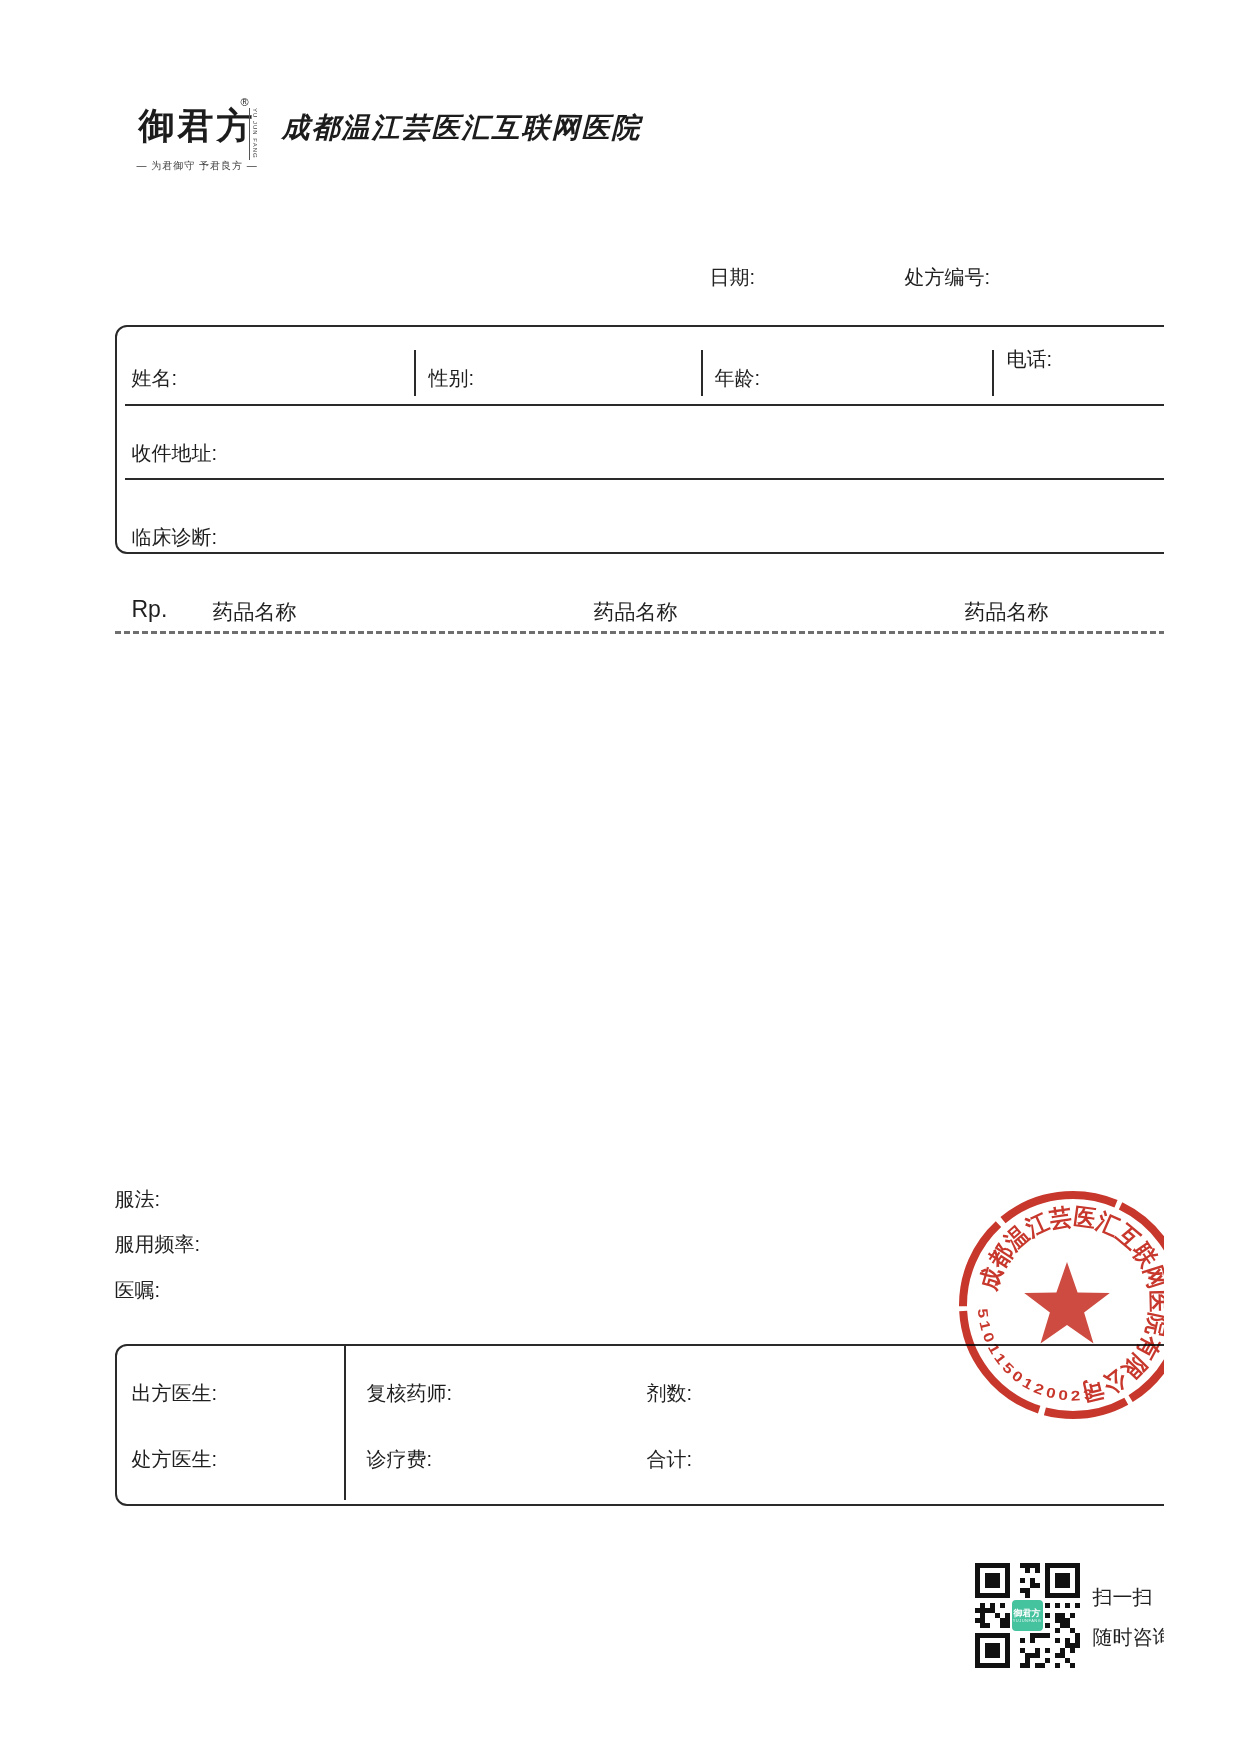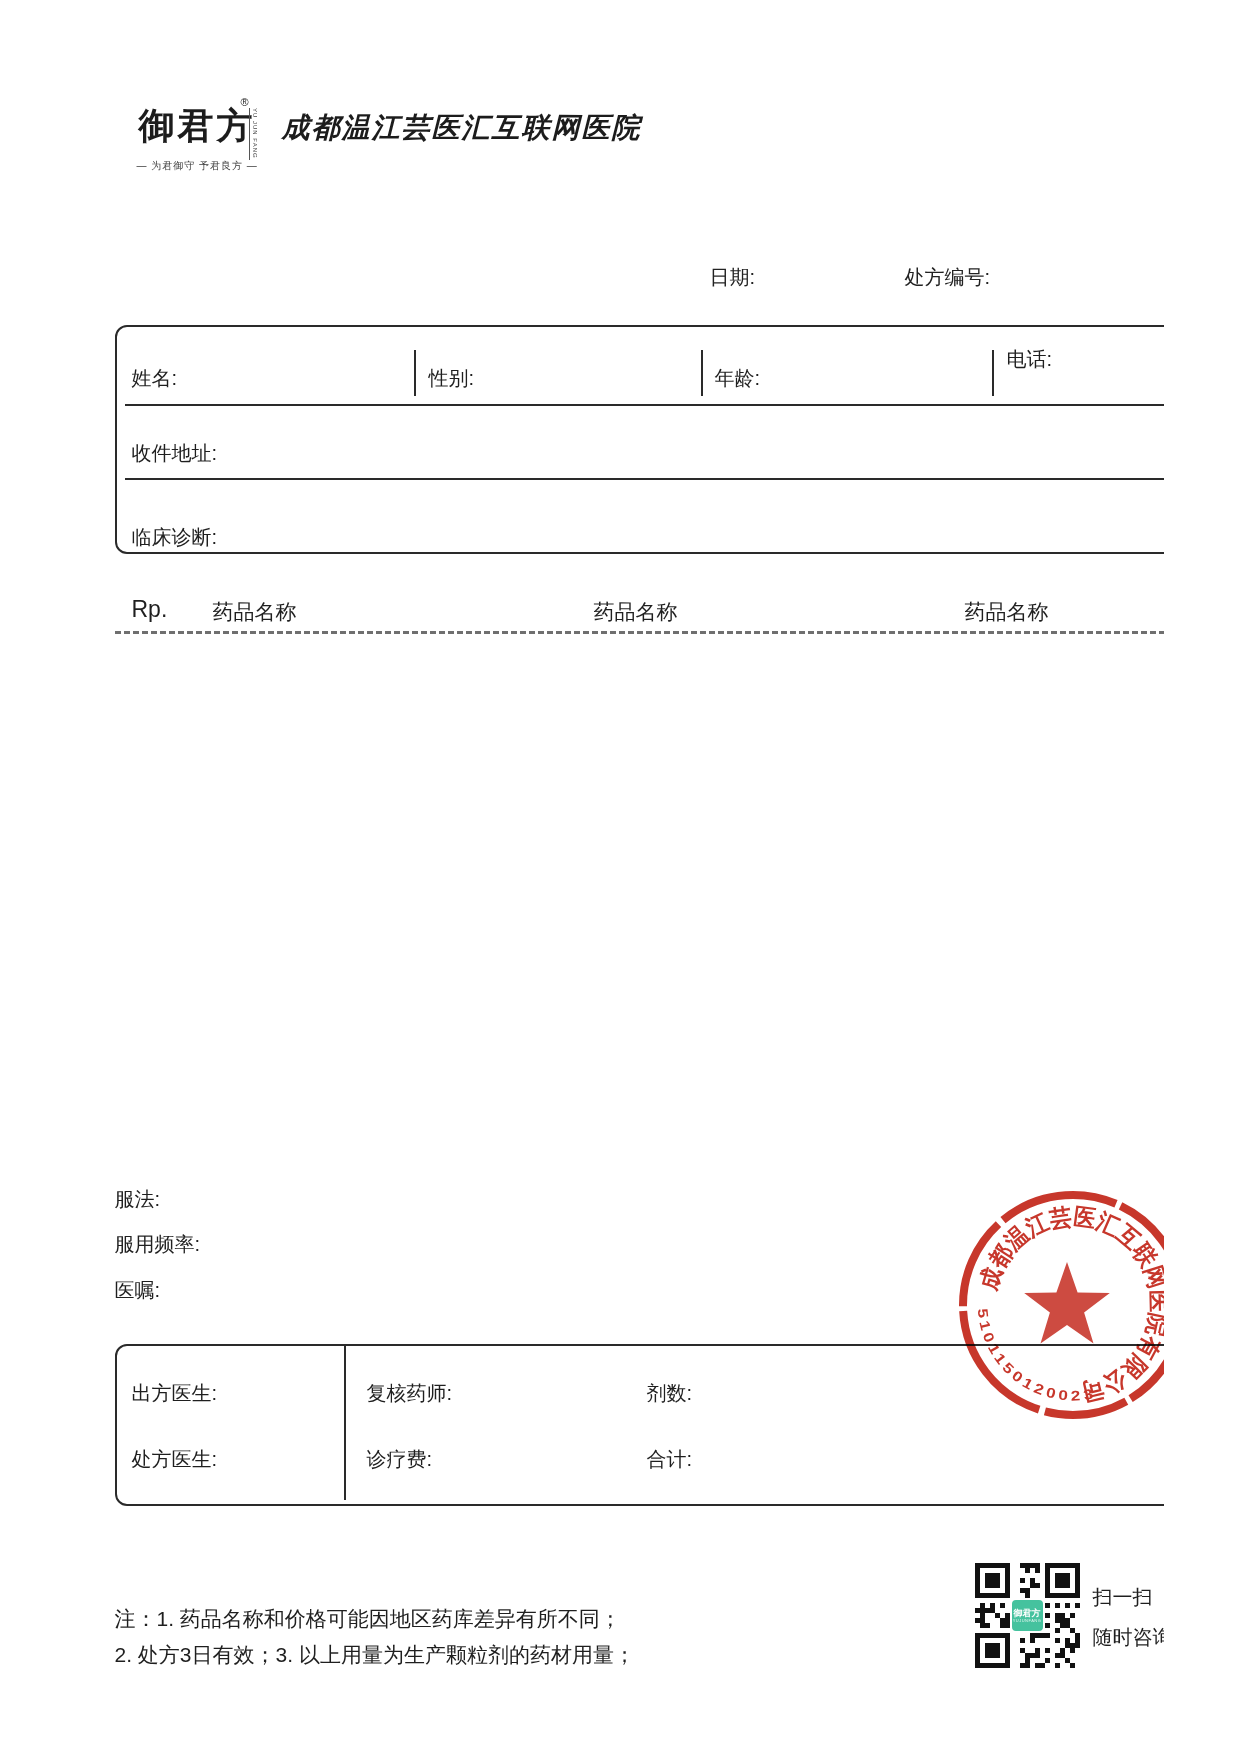--- a/index.html
+++ b/index.html
@@ -93,22 +93,20 @@
     <circle cx="120" cy="120" r="110" stroke-width="8" stroke-dasharray="112 5 84 6 132 5 92 6 120 5 110 6"></circle>
     <polygon points="114,77 124.6,107.4 156.8,108.1 131.1,127.6 140.5,158.4 114,140 87.5,158.4 96.9,127.6 71.2,108.1 103.4,107.4"></polygon>
     <text font-size="24" font-weight="bold" font-family="Liberation Sans, sans-serif">
       <textPath href="#ringPath" startOffset="0" textLength="352" lengthAdjust="spacingAndGlyphs">成都温江芸医汇互联网医院有限公司</textPath>
     </text>
     <text font-size="14" font-weight="bold" letter-spacing="3" font-family="Liberation Sans, sans-serif">
       <textPath href="#serialPath" startOffset="4" textLength="170" lengthAdjust="spacingAndGlyphs">5101150120023</textPath>
     </text>
   </svg>
 
-  <div class="abs foot" style="left:38px;top:1593px;">注：1. 药品名称和价格可能因地区药库差异有所不同；</div>
-  <div class="abs foot" style="left:38px;top:1629px;">2. 处方3日有效；3. 以上用量为生产颗粒剂的药材用量；</div>
 
   <div class="qrwrap" style="left:898px;top:1551px;width:105px;height:105px;">
     <svg id="qr" width="105" height="105" viewBox="0 0 105 105">
         <rect x="45" y="0" width="5" height="5" fill="#111"></rect>
         <rect x="50" y="0" width="5" height="5" fill="#111"></rect>
         <rect x="55" y="0" width="5" height="5" fill="#111"></rect>
         <rect x="60" y="0" width="5" height="5" fill="#111"></rect>
         <rect x="50" y="5" width="5" height="5" fill="#111"></rect>
         <rect x="60" y="5" width="5" height="5" fill="#111"></rect>
         <rect x="45" y="15" width="5" height="5" fill="#111"></rect>

